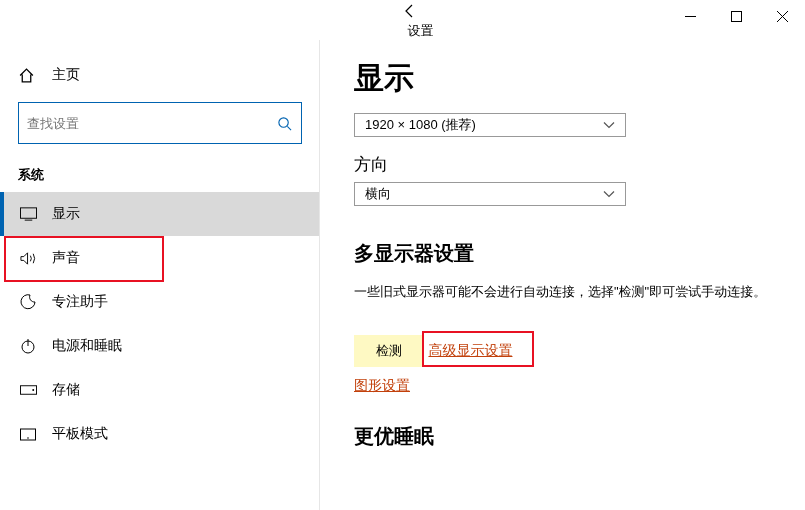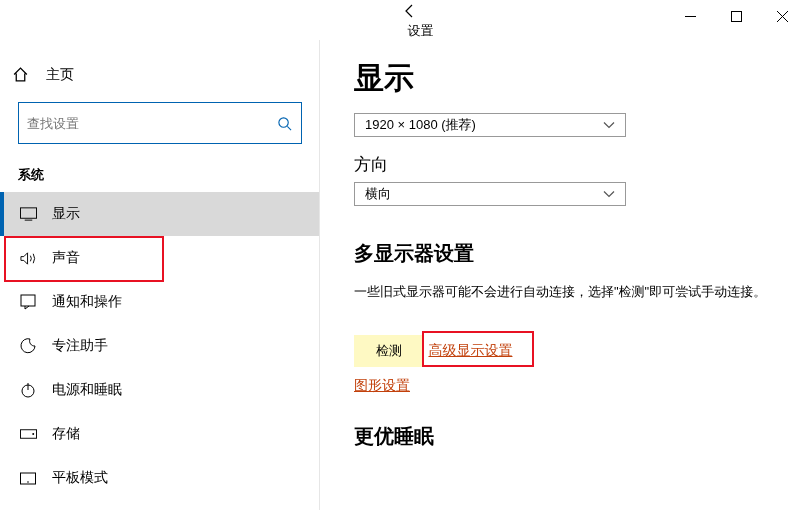--- a/index.html
+++ b/index.html
@@ -9,21 +9,21 @@
     .titlebar .back { width: 28px; height: 28px; display: flex; align-items: center; justify-content: center; cursor: pointer; }
     .titlebar .title { margin-left: 22px; font-size: 13px; }
     .winctrls { position: absolute; top: 0; right: 0; display: flex; }
     .winbtn { width: 46px; height: 32px; display: flex; align-items: center; justify-content: center; cursor: pointer; }
     .winbtn svg line, .winbtn svg rect, .winbtn svg path { stroke: #000; stroke-width: 1; fill: none; }
 
     .container { display: flex; height: calc(100% - 40px); }
 
     .sidebar { width: 320px; padding-top: 20px; position: relative; }
     .sidebar::after { content: ""; position: absolute; right: 0; top: 0; bottom: 0; width: 1px; background: #e6e6e6; }
-    .home { display: flex; align-items: flex-start; padding: 6px 12px; cursor: pointer; }
+    .home { display: flex; align-items: center; padding: 6px 18px; cursor: pointer; }
     .home .icon { width: 20px; }
     .home .lbl { margin-left: 14px; font-size: 14px; }
 
     .searchbox { margin: 12px 18px 0 18px; border: 1px solid #0063b1; height: 42px; display: flex; align-items: center; padding: 0 8px; }
     .searchbox input { flex: 1; border: none; outline: none; font-size: 13px; color: #666; background: transparent; }
     .searchbox .sicon { width: 18px; display: flex; justify-content: center; }
 
     .section-label { margin: 22px 18px 8px 18px; font-size: 13px; font-weight: 600; }
 
     .nav-item { display: flex; align-items: center; height: 44px; padding-left: 18px; cursor: pointer; position: relative; }
@@ -121,29 +121,20 @@
           <svg width="17" height="15" viewBox="0 0 18 14">
             <path d="M1 5 H4 L8 1 V13 L4 9 H1 Z" stroke="#000" fill="none"></path>
             <path d="M11 4 Q13 7 11 10 M14 2 Q17 7 14 12" stroke="#000" fill="none"></path>
           </svg>
         </span>
       <span class="lbl">声音</span>
     </div>
     <div class="nav-item">
       <span class="icon">
           <svg width="16" height="16" viewBox="0 0 16 16">
-            <rect x="1" y="1" width="14" height="11" stroke="#000" fill="none"></rect>
-            <path d="M5 12 L5 15 L9 12" stroke="#000" fill="none"></path>
-          </svg>
-        </span>
-      <span class="lbl">通知和操作</span>
-    </div>
-    <div class="nav-item">
-      <span class="icon">
-          <svg width="16" height="16" viewBox="0 0 16 16">
             <path d="M10 1 A7 7 0 1 0 15 8 A5 5 0 0 1 10 1 Z" stroke="#000" fill="none"></path>
           </svg>
         </span>
       <span class="lbl">专注助手</span>
     </div>
     <div class="nav-item">
       <span class="icon">
           <svg width="16" height="16" viewBox="0 0 16 16">
             <circle cx="8" cy="9" r="6" stroke="#000" fill="none"></circle>
             <line x1="8" y1="1" x2="8" y2="8" stroke="#000"></line>

